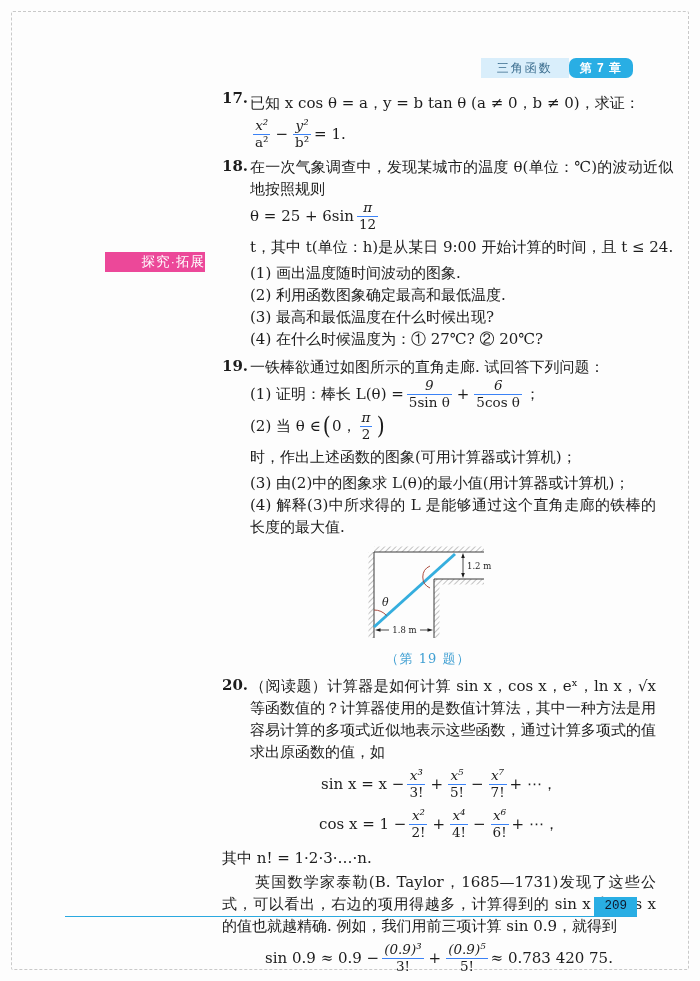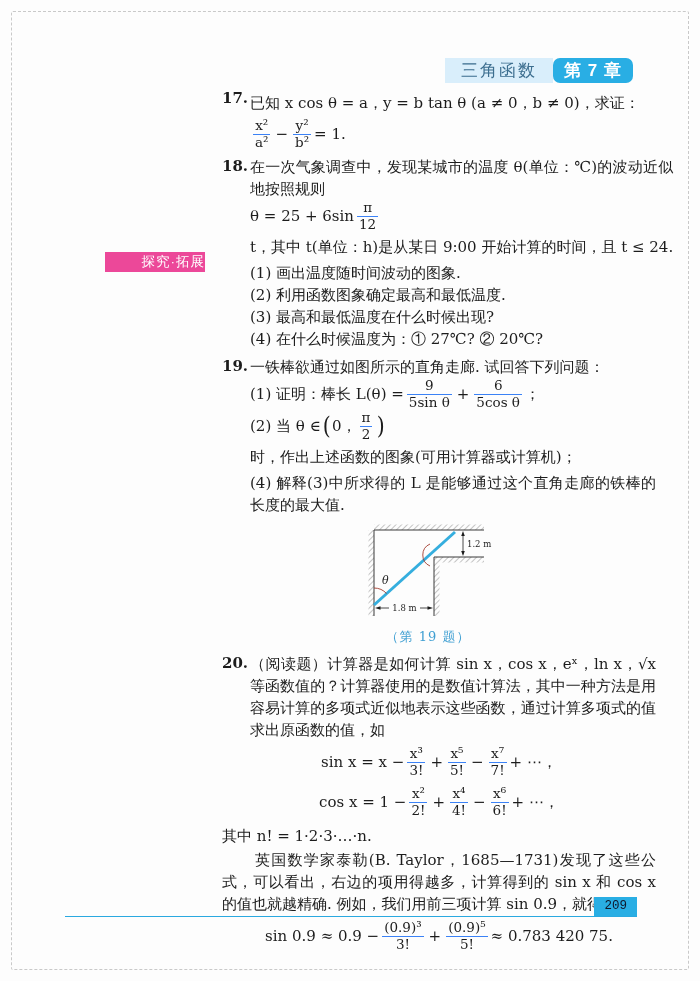--- a/index.html
+++ b/index.html
@@ -5,38 +5,38 @@
   html,body{margin:0;padding:0;}
   body{
     width:700px;height:981px;position:relative;background:#fdfdfd;
     font-family:"DejaVu Serif","Liberation Serif",serif;
     font-size:15px;color:#1c1c1c;overflow:hidden;
   }
   .page-border{position:absolute;top:11px;left:11px;right:11px;bottom:11px;
     border:1px dashed #c9c9c9;border-radius:2px;pointer-events:none;}
   
   .header-badge{position:absolute;top:58px;right:67px;display:flex;
-    font-family:"Liberation Sans","DejaVu Sans",sans-serif;font-size:17px;line-height:1;}
+    font-family:"Liberation Sans","DejaVu Sans",sans-serif;font-size:12px;line-height:1;}
   .hb-left{background:#d9eefb;color:#3c6e8f;padding:4px 16px;letter-spacing:2px;}
   .hb-right{background:#29aee4;color:#fff;padding:4px 11px;font-weight:bold;letter-spacing:1px;border-radius:7px;}
   
   .explore-badge{position:absolute;left:105px;top:252px;width:100px;height:20px;
     background:#ec4899;color:#fff;text-align:right;line-height:20px;
     font-family:"Liberation Sans","DejaVu Sans",sans-serif;font-size:13.5px;letter-spacing:1px;}
   
   .content{position:absolute;left:222px;top:88px;width:434px;line-height:21px;text-align:justify;}
   .prob{display:flex;margin:0 0 6px 0;}
   .pnum{width:28px;flex-shrink:0;font-weight:bold;}
   .pbody{flex:1;}
   .item{line-height:22px;}
   .fline{display:flex;align-items:center;flex-wrap:wrap;line-height:30px;}
   .fline > span{white-space:pre;}
   .frac{display:inline-block;text-align:center;vertical-align:middle;
     line-height:1.15;font-size:13.5px;margin:0 3px;}
-  .frac .ft{display:block;padding:0 2px;}
+  .frac .ft{display:block;padding:0 2px;font-style:italic;}
   .frac .fb{display:block;border-top:1px solid #3b82f6;padding:0 2px;}
   .op{margin:0 2px;}
   .bigp{font-size:24px;font-weight:400;line-height:1;display:inline-block;
     transform:scaleX(.85);margin:0 1px;}
   .formula{display:flex;justify-content:center;align-items:center;
     margin:4px 0 6px 0;line-height:34px;}
   .formula > span{white-space:pre;}
   .wide{margin:2px 0;line-height:22px;}
   .ind{text-indent:2.2em;}
   
@@ -104,20 +104,21 @@
         <span>；</span>
       </div>
       <div class="fline">
         <span>(2) 当 θ ∈</span>
         <span class="bigp">(</span>
         <span>0，</span>
         <span class="frac"><span class="ft">π</span><span class="fb">2</span></span>
         <span class="bigp">)</span>
         <span>时，作出上述函数的图象(可用计算器或计算机)；</span>
       </div>
+      <div class="item">(3) 由(2)中的图象求 L(θ)的最小值(用计算器或计算机)；</div>
       <div class="item">(4) 解释(3)中所求得的 L 是能够通过这个直角走廊的铁棒的长度的最大值.</div>
 
       <figure class="fig" style="margin:8px 0 0 112px;">
         <svg width="132" height="100" viewBox="0 0 132 100">
           <defs>
             <pattern id="hatch" patternUnits="userSpaceOnUse" width="4" height="4" patternTransform="rotate(45)">
               <line x1="0" y1="0" x2="0" y2="4" stroke="#8a8a8a" stroke-width="1"></line>
             </pattern>
           </defs>
 

